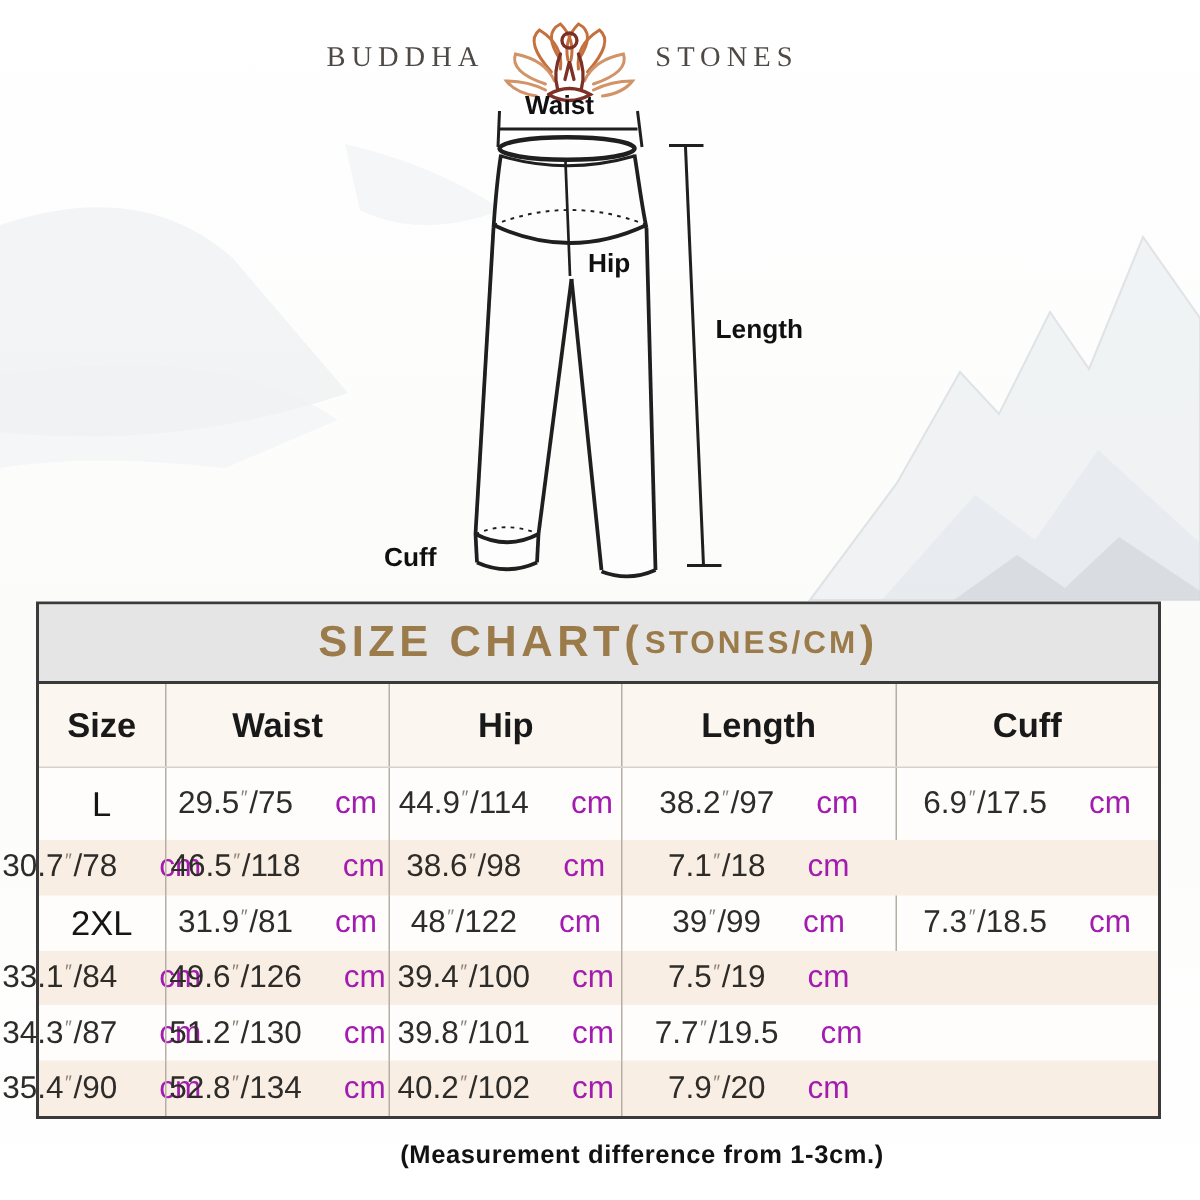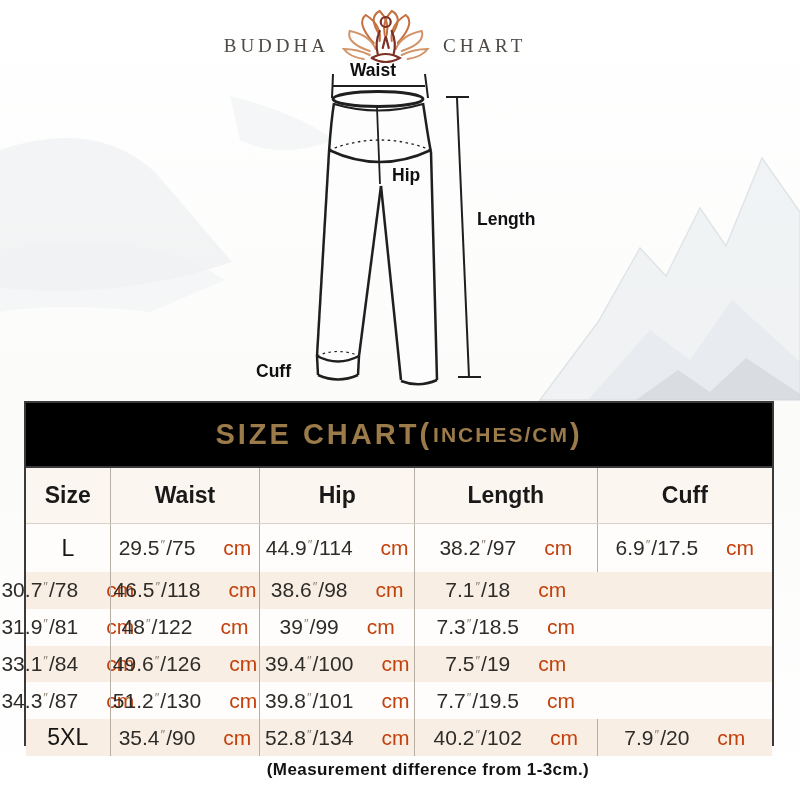--- a/index.html
+++ b/index.html
@@ -10,39 +10,39 @@
   }
   svg{display:block;}
   .abs{position:absolute;}
 
   
   .bg-art{position:absolute;left:0;top:0;width:800px;height:800px;}
 
   
   .logo{
     position:absolute;top:14px;left:50%;transform:translateX(-50%);margin-left:-25px;
-    display:flex;align-items:center;gap:11px;height:50px;
+    display:flex;gap:11px;height:50px;
   }
   .brand-text{
     font-family:"Liberation Serif", serif;font-size:19px;letter-spacing:4px;
     color:#4e4944;font-weight:500;white-space:nowrap;padding-top:14px;
   }
 
   
   .diag-label{
     position:absolute;font-size:17.5px;font-weight:700;color:#101010;white-space:nowrap;
   }
 
   
   .chart{
     position:absolute;left:24px;top:401px;width:750px;height:345px;
     border:2px solid #3a3a3a;box-sizing:border-box;background:#fefdfb;
   }
   .band{
-    height:65px;background:#000000;border-bottom:2px solid #3a3a3a;box-sizing:border-box;
+    height:53px;background:#e5e5e5;border-bottom:2px solid #3a3a3a;box-sizing:border-box;
     display:flex;align-items:center;justify-content:center;
     color:#9c7b4b;white-space:nowrap;
   }
   .t-main,.t-paren{font-size:29px;font-weight:700;letter-spacing:3px;}
   .t-sub{font-size:21px;font-weight:700;letter-spacing:2px;padding:0 1px;}
   .grid5{display:grid;grid-template-columns:11.2% 20.1% 20.7% 24.5% 23.5%;}
   .thead{height:56px;background:#fbf6f0;border-bottom:1px solid #d9d1c8;box-sizing:border-box;}
   .hcell{
     display:flex;align-items:center;justify-content:center;
     font-size:23px;font-weight:700;color:#191919;text-align:center;
@@ -50,21 +50,21 @@
   .hcell + .hcell, .cell + .cell{border-left:1px solid #b7aea5;}
   .trow{height:36.8px;}
   .trow:first-child{height:48px;}
   .trow:nth-child(even){background:#f8eee4;}
   .cell{
     display:flex;align-items:center;justify-content:center;
     font-size:21px;color:#2e2c29;box-sizing:border-box;white-space:nowrap;
   }
   .cell.size{font-size:23px;color:#151515;}
   .inch{font-size:13px;color:#8d8278;vertical-align:6px;margin:0 1px;}
-  .cm{color:#c2410c;margin-left:28px;}
+  .cm{color:#a21caf;margin-left:28px;}
 
   .footnote{
     position:absolute;left:0;top:760px;width:100%;text-align:center;
     font-size:17px;font-weight:700;letter-spacing:0.4px;color:#121212;padding-left:28px;
   }
 </style>
 </head>
 <body>
 
 <div class="stage">
@@ -99,21 +99,21 @@
         </g>
         <g stroke="#7d3126" stroke-width="2.2">
           <circle cx="46" cy="13" r="5"></circle>
           <path d="M40,22 Q35,34 38,45"></path>
           <path d="M52,22 Q57,34 54,45"></path>
           <path d="M43,39 L46,27 L49,39"></path>
           <path d="M32,49 Q46,41 60,49 Q46,57 32,49"></path>
         </g>
       </g>
     </svg>
-    <span class="brand-text">CHART</span>
+    <span class="brand-text">STONES</span>
   </div>
 
   <svg class="abs" style="left:0;top:0;width:800px;height:800px;" viewBox="0 0 800 800" aria-hidden="true">
 
     <path d="M334,96 L423,96 L431,152 L437,382 L401,383 L381,188 L359,358 L317,358 L329,152 Z" fill="#fdfdfd" stroke="none"></path>
     <path d="M317,355 L359,355 L358,377 L318,377 Z" fill="#fdfdfd" stroke="none"></path>
     <g fill="none" stroke="#1f1f1f">
 
       <path d="M333,86 L425,86" stroke-width="2"></path>
       <path d="M333,74 L332,98" stroke-width="2"></path>
@@ -150,21 +150,21 @@
 
   <div class="diag-label" style="left:350px;top:60px;">Waist</div>
   <div class="diag-label" style="left:392px;top:165px;">Hip</div>
   <div class="diag-label" style="left:477px;top:209px;">Length</div>
   <div class="diag-label" style="left:256px;top:361px;">Cuff</div>
 
   <div class="chart">
     <div class="band">
       <span class="t-main">SIZE CHART</span>
         <span class="t-paren">(</span>
-        <span class="t-sub">INCHES/CM</span>
+        <span class="t-sub">STONES/CM</span>
         <span class="t-paren">)</span>
     </div>
     <div class="thead grid5">
       <div class="hcell">Size</div>
       <div class="hcell">Waist</div>
       <div class="hcell">Hip</div>
       <div class="hcell">Length</div>
       <div class="hcell">Cuff</div>
     </div>
     <div id="rows">
@@ -199,20 +199,21 @@
           <div class="cell">
             <span class="num">38.6<span class="inch">″</span>/98</span>
             <span class="cm">cm</span>
           </div>
           <div class="cell">
             <span class="num">7.1<span class="inch">″</span>/18</span>
             <span class="cm">cm</span>
           </div>
         </div>
         <div class="trow grid5">
+          <div class="cell size">2XL</div>
           <div class="cell">
             <span class="num">31.9<span class="inch">″</span>/81</span>
             <span class="cm">cm</span>
           </div>
           <div class="cell">
             <span class="num">48<span class="inch">″</span>/122</span>
             <span class="cm">cm</span>
           </div>
           <div class="cell">
             <span class="num">39<span class="inch">″</span>/99</span>
@@ -253,21 +254,20 @@
           <div class="cell">
             <span class="num">39.8<span class="inch">″</span>/101</span>
             <span class="cm">cm</span>
           </div>
           <div class="cell">
             <span class="num">7.7<span class="inch">″</span>/19.5</span>
             <span class="cm">cm</span>
           </div>
         </div>
         <div class="trow grid5">
-          <div class="cell size">5XL</div>
           <div class="cell">
             <span class="num">35.4<span class="inch">″</span>/90</span>
             <span class="cm">cm</span>
           </div>
           <div class="cell">
             <span class="num">52.8<span class="inch">″</span>/134</span>
             <span class="cm">cm</span>
           </div>
           <div class="cell">
             <span class="num">40.2<span class="inch">″</span>/102</span>

